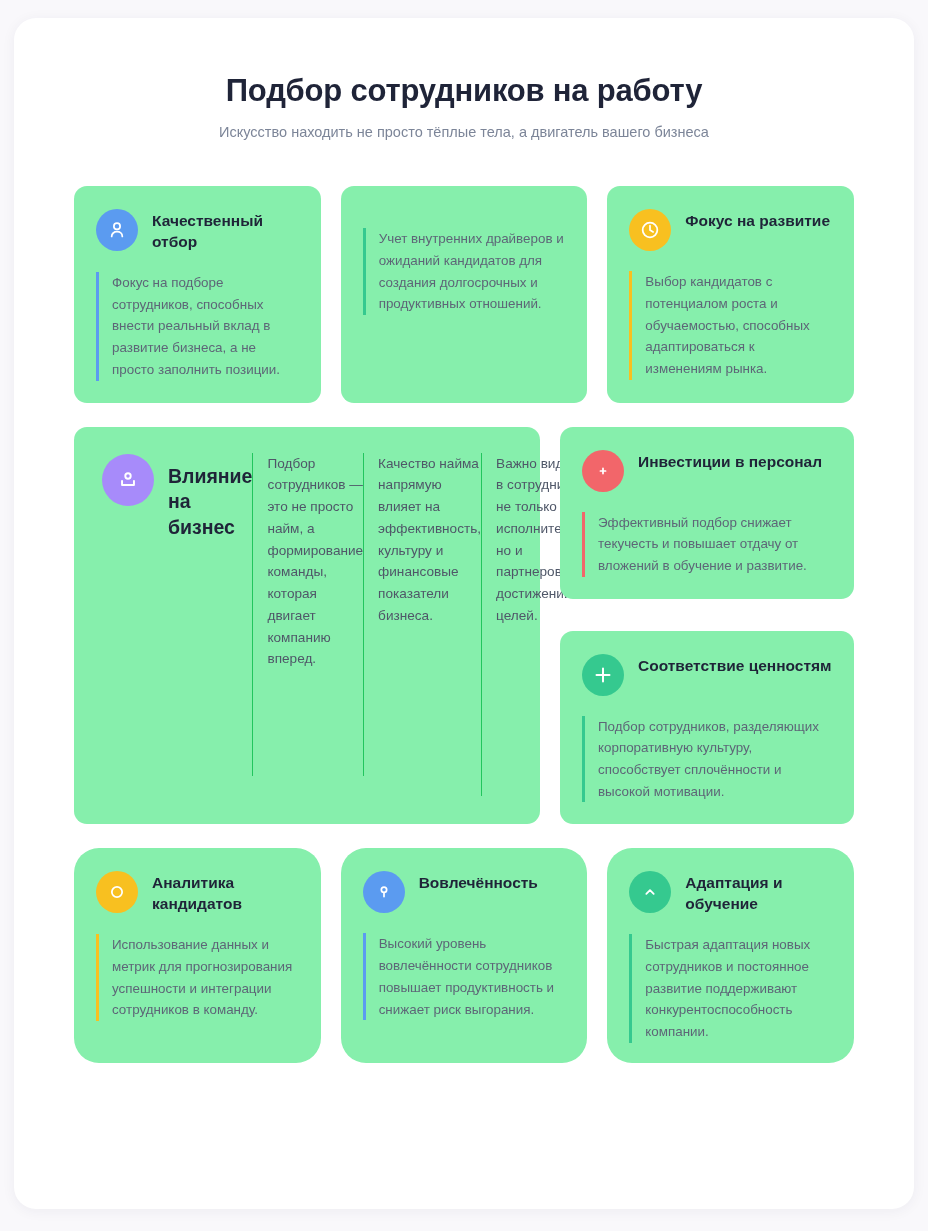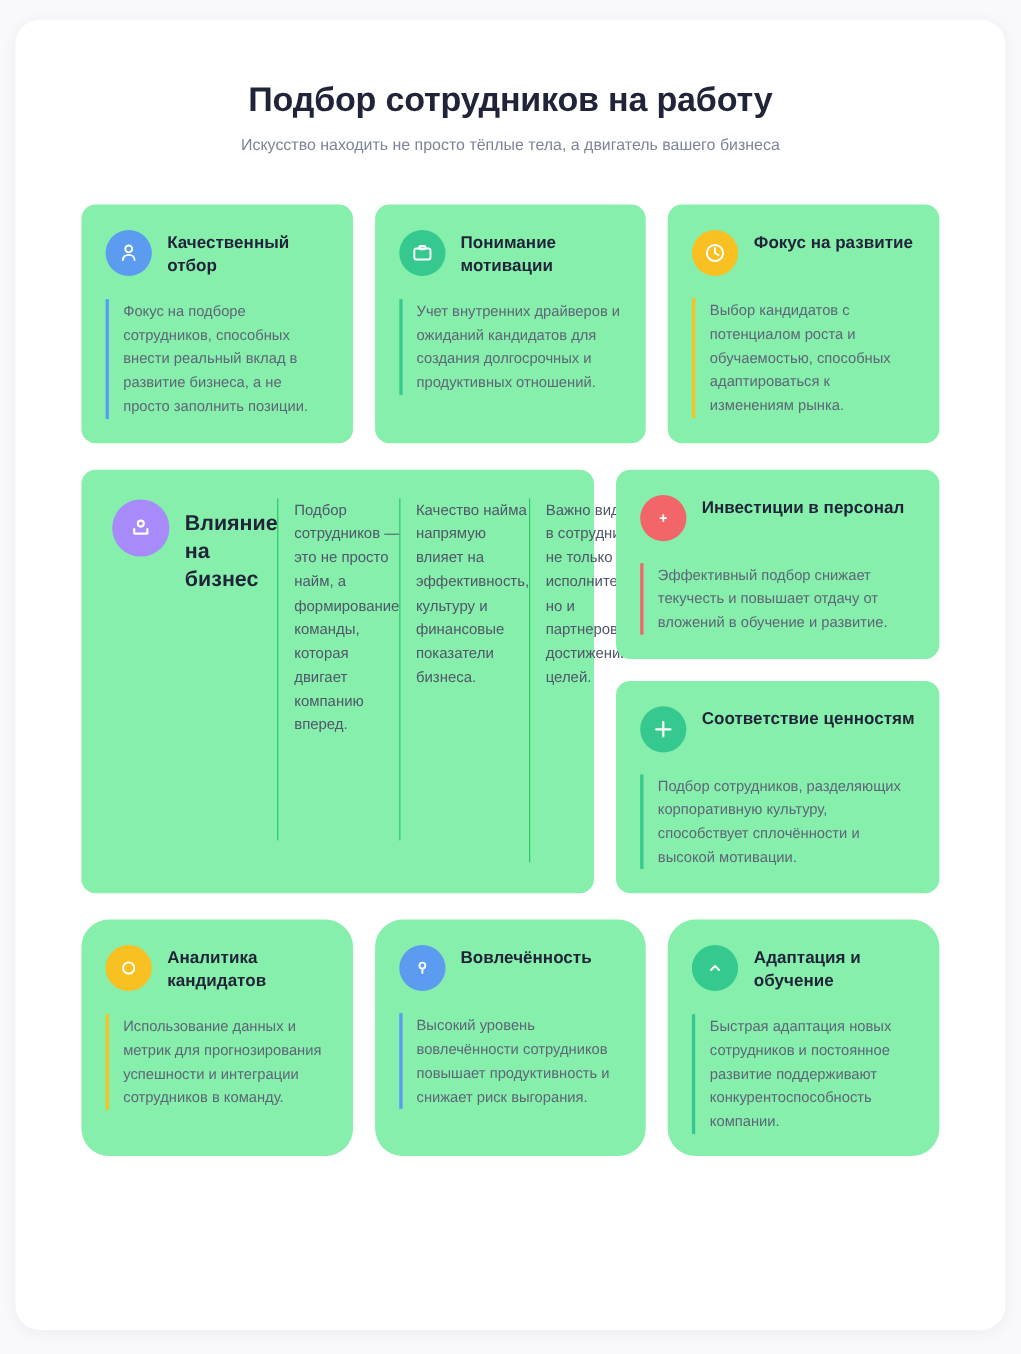--- a/index.html
+++ b/index.html
@@ -102,21 +102,21 @@
   .mid {
     display: grid;
     grid-template-columns: 466px 1fr;
     gap: 20px;
     margin-bottom: 24px;
   }
 
   .mid-right {
     display: flex;
     flex-direction: column;
-    gap: 20px;
+    gap: 32px;
   }
 
   .feature-card {
     padding: 26px 26px 26px 28px;
     display: flex;
     flex-direction: row;
   }
 
   .feature-spacer { flex: 1 1 auto; min-height: 64px; }
 
@@ -153,29 +153,20 @@
               <circle cx="12" cy="8" r="3.4"></circle>
               <path d="M6.2 19c0-3.1 2.6-5.1 5.8-5.1s5.8 2 5.8 5.1"></path>
             </svg>
           </span>
           <div class="card-title">Качественный отбор</div>
         </div>
         <div class="card-body" style="border-left-color:#5b9bf0">Фокус на подборе сотрудников, способных внести реальный вклад в развитие бизнеса, а не просто заполнить позиции.</div>
       </div>
 
       <div class="card">
-        <div class="card-head">
-          <span class="icon-badge" style="background:#35c98f">
-            <svg width="22" height="22" viewBox="0 0 24 24" fill="none" stroke="#ffffff" stroke-width="1.9" stroke-linejoin="round">
-              <rect x="4" y="7.5" width="16" height="11" rx="2"></rect>
-              <rect x="9" y="5" width="6" height="3.2" rx="1.1"></rect>
-            </svg>
-          </span>
-          <div class="card-title">Понимание мотивации</div>
-        </div>
         <div class="card-body" style="border-left-color:#35c98f">Учет внутренних драйверов и ожиданий кандидатов для создания долгосрочных и продуктивных отношений.</div>
       </div>
 
       <div class="card">
         <div class="card-head">
           <span class="icon-badge" style="background:#f8c020">
             <svg width="22" height="22" viewBox="0 0 24 24" fill="none" stroke="#ffffff" stroke-width="1.9" stroke-linecap="round">
               <circle cx="12" cy="12" r="8"></circle>
               <path d="M12 7.3V12l3.4 2.1"></path>
             </svg>

